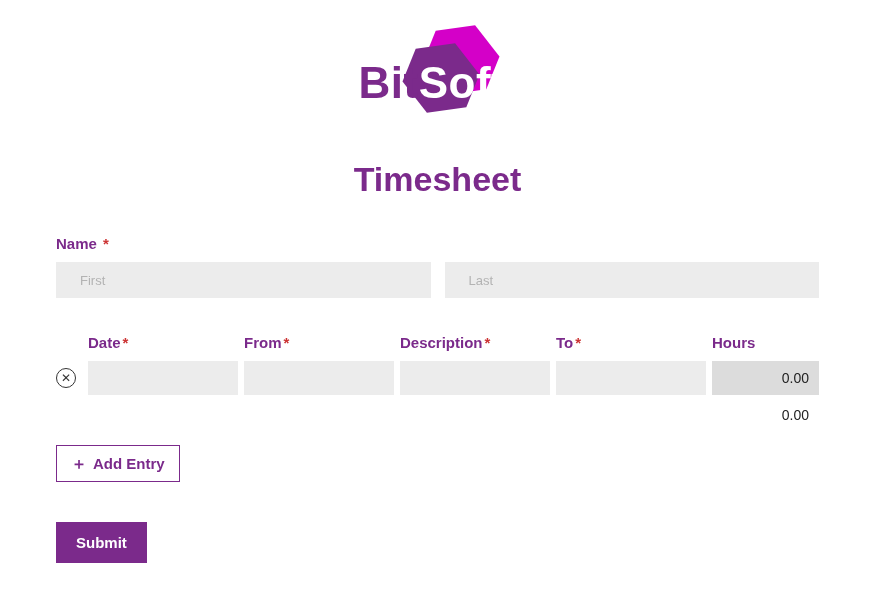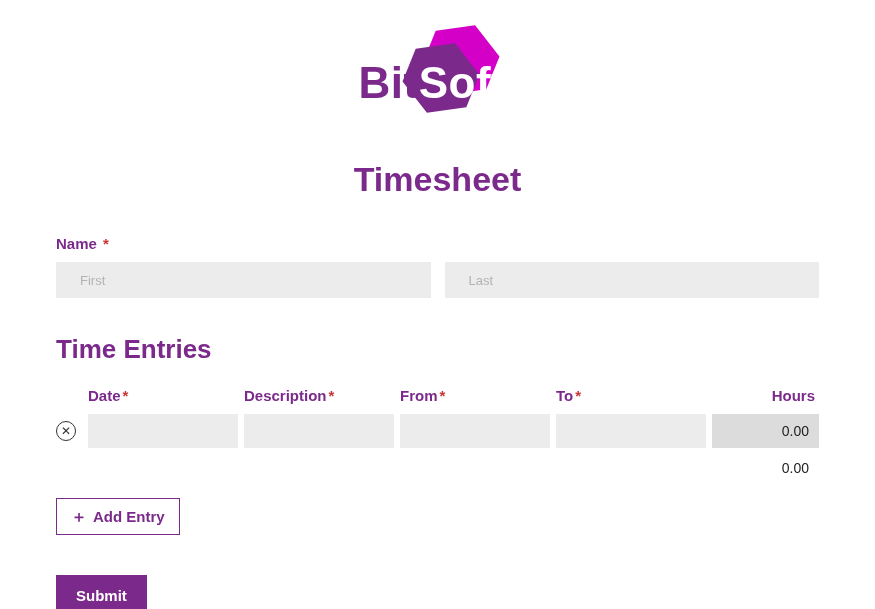--- a/index.html
+++ b/index.html
@@ -96,21 +96,21 @@
     column-gap: 6px;
     align-items: center;
   }
   .grid .head {
     color: #7b2a8b;
     font-weight: 700;
     font-size: 15px;
     padding-bottom: 10px;
     white-space: nowrap;
   }
-  .grid .head.right { text-align: right; padding-right: 4px; }
+  .grid .head.right { padding-right: 4px; }
 
   .remove-btn {
     width: 20px;
     height: 20px;
     border: 1.5px solid #333;
     border-radius: 50%;
     background: transparent;
     display: flex;
     align-items: center;
     justify-content: center;
@@ -195,32 +195,31 @@
 
   <div class="field-label">
     <span>Name</span>
     <span class="req">*</span>
   </div>
   <div class="name-row">
     <input type="text" placeholder="First" style="">
     <input type="text" placeholder="Last" style="">
   </div>
 
-  <h2 class="section-title">Time Entries</h2>
 
   <div class="grid">
     <div></div>
     <div class="head">
       <span>Date</span><span class="req">*</span>
     </div>
     <div class="head">
+      <span>From</span><span class="req">*</span>
+    </div>
+    <div class="head">
       <span>Description</span><span class="req">*</span>
-    </div>
-    <div class="head">
-      <span>From</span><span class="req">*</span>
     </div>
     <div class="head">
       <span>To</span><span class="req">*</span>
     </div>
     <div class="head right">Hours</div>
 
     <button class="remove-btn">
       <span>✕</span>
     </button>
     <input class="cell-input" type="text" value="" style="">

